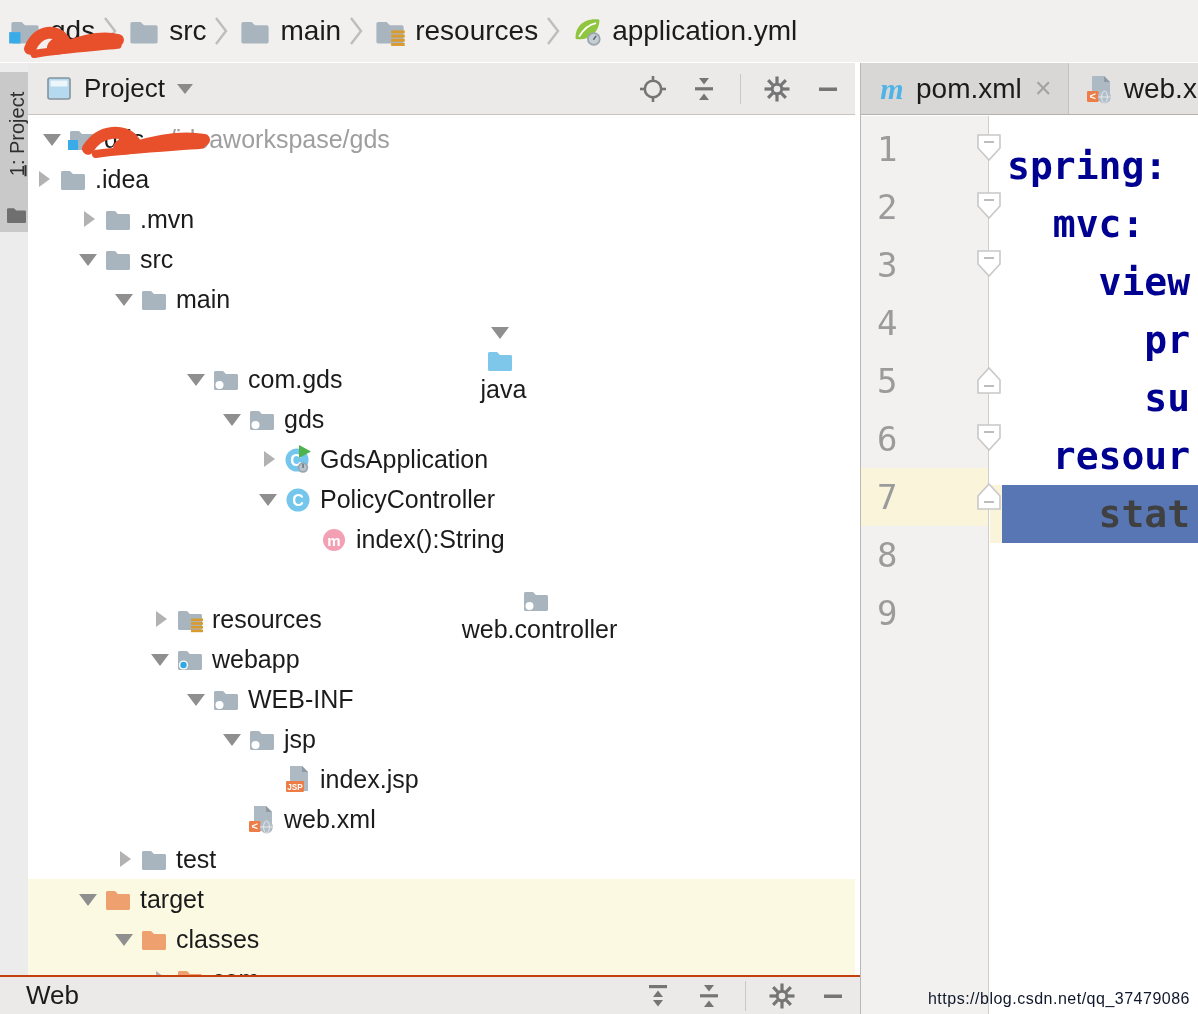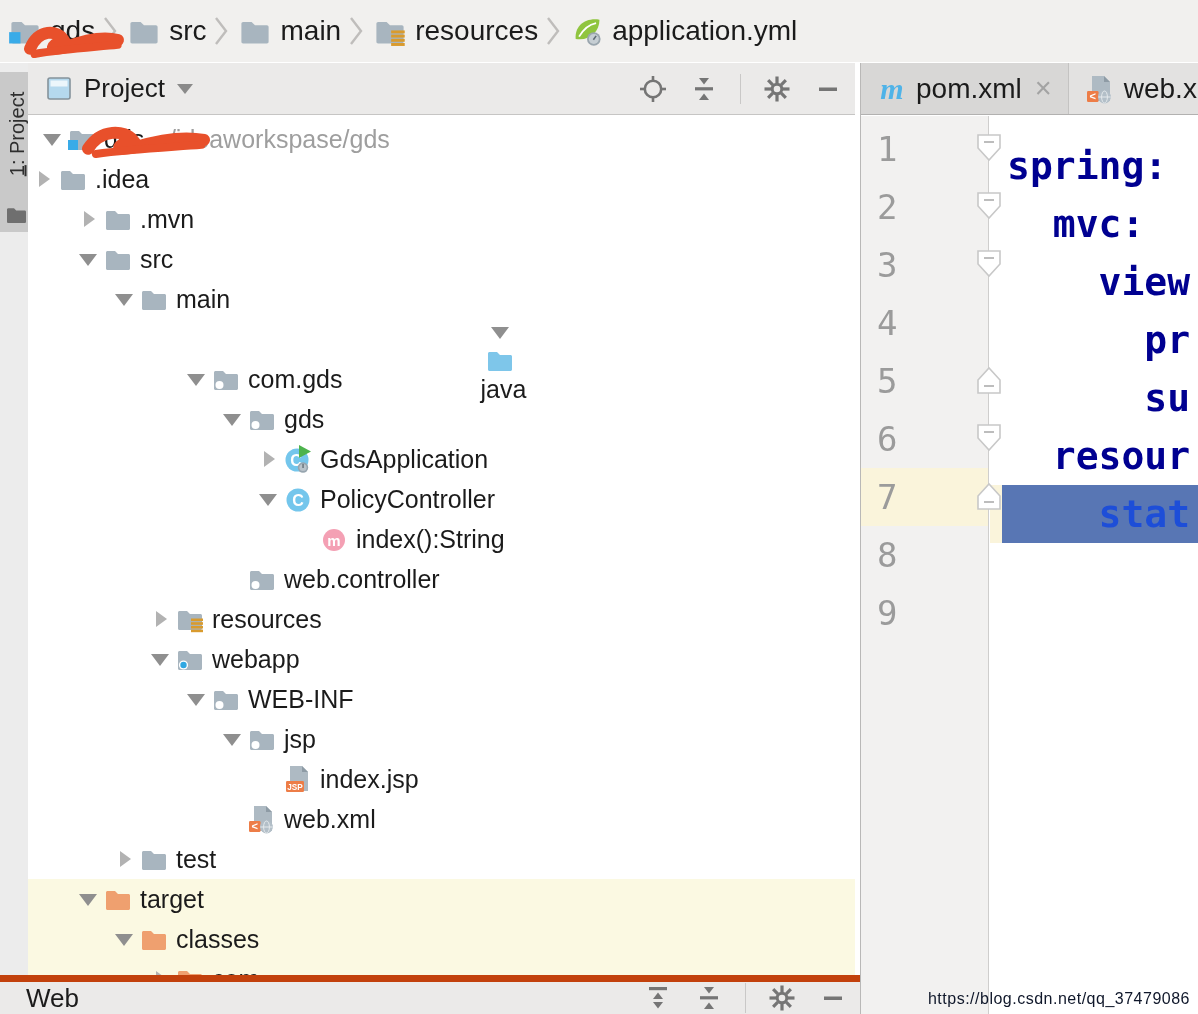--- a/index.html
+++ b/index.html
@@ -36,21 +36,21 @@
 
   .tree{position:absolute;left:0;top:53px;right:0;bottom:39px;overflow:hidden;background:#fff;padding-top:3px;}
   .tree-row{height:40px;display:flex;align-items:center;font-size:25px;position:relative;white-space:nowrap;}
   .tree-row.hl{background:var(--row-hl,#FBF9E2);}
   .exp{width:30px;height:26px;flex:0 0 auto;}
   .node-ic{width:30px;height:30px;flex:0 0 auto;}
   .node-label{margin-left:7px;}
   .node-suffix{margin-left:10px;color:#9E9E9E;}
 
   .web-header{position:absolute;left:0;bottom:0;width:860px;height:39px;background:#EBEAE9;
-              border-top:7px solid #c2410c;display:flex;align-items:center;padding:0 12px 0 26px;z-index:6;}
+              border-top:2px solid #c2410c;display:flex;align-items:center;padding:0 12px 0 26px;z-index:6;}
   .web-title{font-size:26px;}
 
   
   .editor{position:absolute;left:860px;top:63px;width:338px;height:951px;background:#fff;border-left:1px solid #B9B8B7;}
   .tabbar{position:absolute;left:0;top:0;right:0;height:52px;background:#E3E2E1;border-bottom:1px solid #B2B1B0;display:flex;}
   .tab{display:flex;align-items:center;padding:0 16px;font-size:28px;flex:0 0 auto;}
   .tab.shaded{background:#D8D7D6;border-right:1px solid #C4C3C2;}
   .tab .tic{width:30px;height:30px;margin-right:9px;}
   .tab .close{margin-left:13px;color:#A3A3A3;font-size:29px;line-height:1;}
 
@@ -58,21 +58,21 @@
   .gutter{position:absolute;left:0;top:0;bottom:0;width:128px;background:#F2F1F0;border-right:1px solid #CFCECD;padding-top:4px;}
   .gnum{height:58px;line-height:58px;padding-left:16px;font-family:"DejaVu Sans Mono",monospace;
         font-size:34px;color:#9B9B9B;}
   .gnum.current{background:var(--cur-line,#FAF4DB);}
   .code{position:absolute;left:129px;top:0;right:0;bottom:0;background:#fff;padding-top:21px;overflow:hidden;}
   .cline{height:58px;line-height:58px;font-family:"DejaVu Sans Mono",monospace;font-weight:bold;
          font-size:38px;color:var(--yaml-key,#000091);white-space:pre;position:relative;padding-left:17px;}
   .cline.selected{background:var(--cur-line,#FAF4DB);}
   .cline .sel-bg{position:absolute;left:12px;right:0;top:0;bottom:0;background:var(--sel-blue,#5876B4);}
   .cline .ctext{position:relative;z-index:1;}
-  .cline.selected .ctext{color:#1d4ed8;}
+  .cline.selected .ctext{color:#404040;}
   .fold{position:absolute;left:115px;width:27px;height:31px;z-index:2;}
 
   .watermark{position:absolute;right:8px;bottom:6px;font-size:16px;color:#0f172a;z-index:3;letter-spacing:.5px;}
 
   .scribble{position:absolute;z-index:5;pointer-events:none;}
 </style>
 </head>
 <body>
 
 <div class="app">
@@ -306,21 +306,21 @@
           <span class="node-label">PolicyController</span>
         </div>
         <div class="tree-row" style="padding-left: 261px;">
           <span class="exp"></span>
           <span class="node-ic"><svg viewBox="0 0 30 30" width="100%" height="100%" xmlns="http://www.w3.org/2000/svg">
               <circle cx="15" cy="16" r="11" fill="#F4A0B4"></circle>
               <text x="15" y="21.5" font-size="15" font-weight="bold" fill="#fff" text-anchor="middle" font-family="Liberation Sans,sans-serif">m</text>
             </svg></span>
           <span class="node-label">index():String</span>
         </div>
-        <div class="tree-row" style="padding-left: 189px;">
+        <div class="tree-row" style="padding-left: 189px; flex-direction: column;">
           <span class="exp"></span>
           <span class="node-ic"><svg viewBox="0 0 30 30" width="100%" height="100%" xmlns="http://www.w3.org/2000/svg">
               <path d="M3 8.5C3 7.7 3.7 7 4.5 7H12l3 3h10.5c.8 0 1.5.7 1.5 1.5v13c0 .8-.7 1.5-1.5 1.5H4.5C3.7 26 3 25.3 3 24.5Z" fill="#A8B5BF"></path>
               <circle cx="8.5" cy="21" r="4" fill="#fff"></circle>
             </svg></span>
           <span class="node-label">web.controller</span>
         </div>
         <div class="tree-row" style="padding-left: 117px;">
           <span class="exp"><svg viewBox="0 0 26 26" width="100%" height="100%" xmlns="http://www.w3.org/2000/svg">
               <polygon points="9,5 20,13 9,21" fill="#B2B2B2"></polygon>

